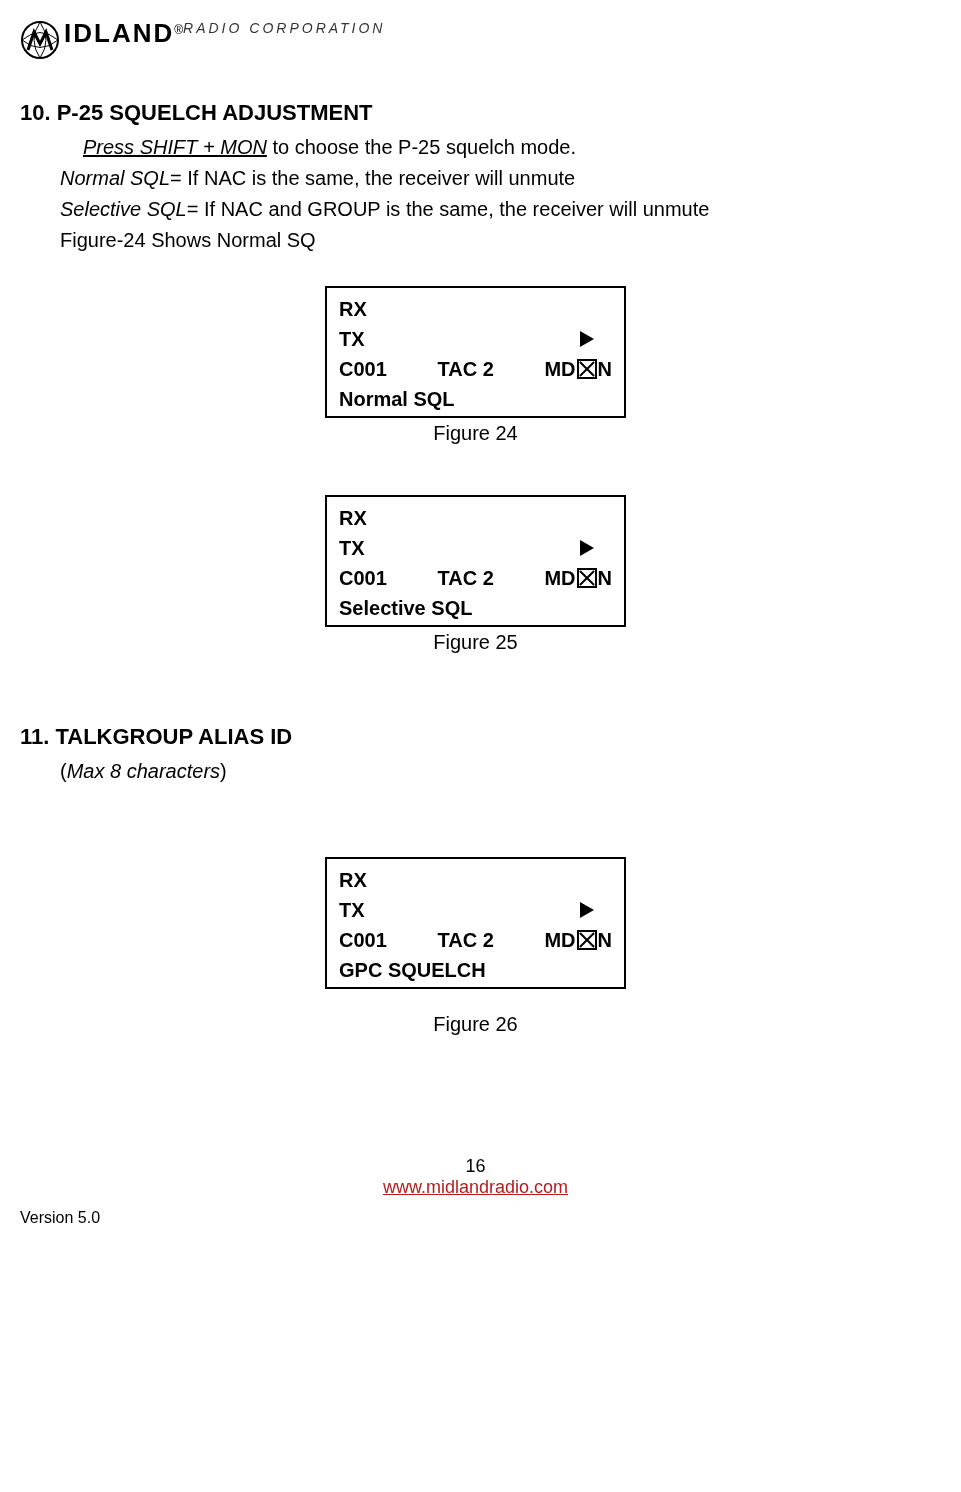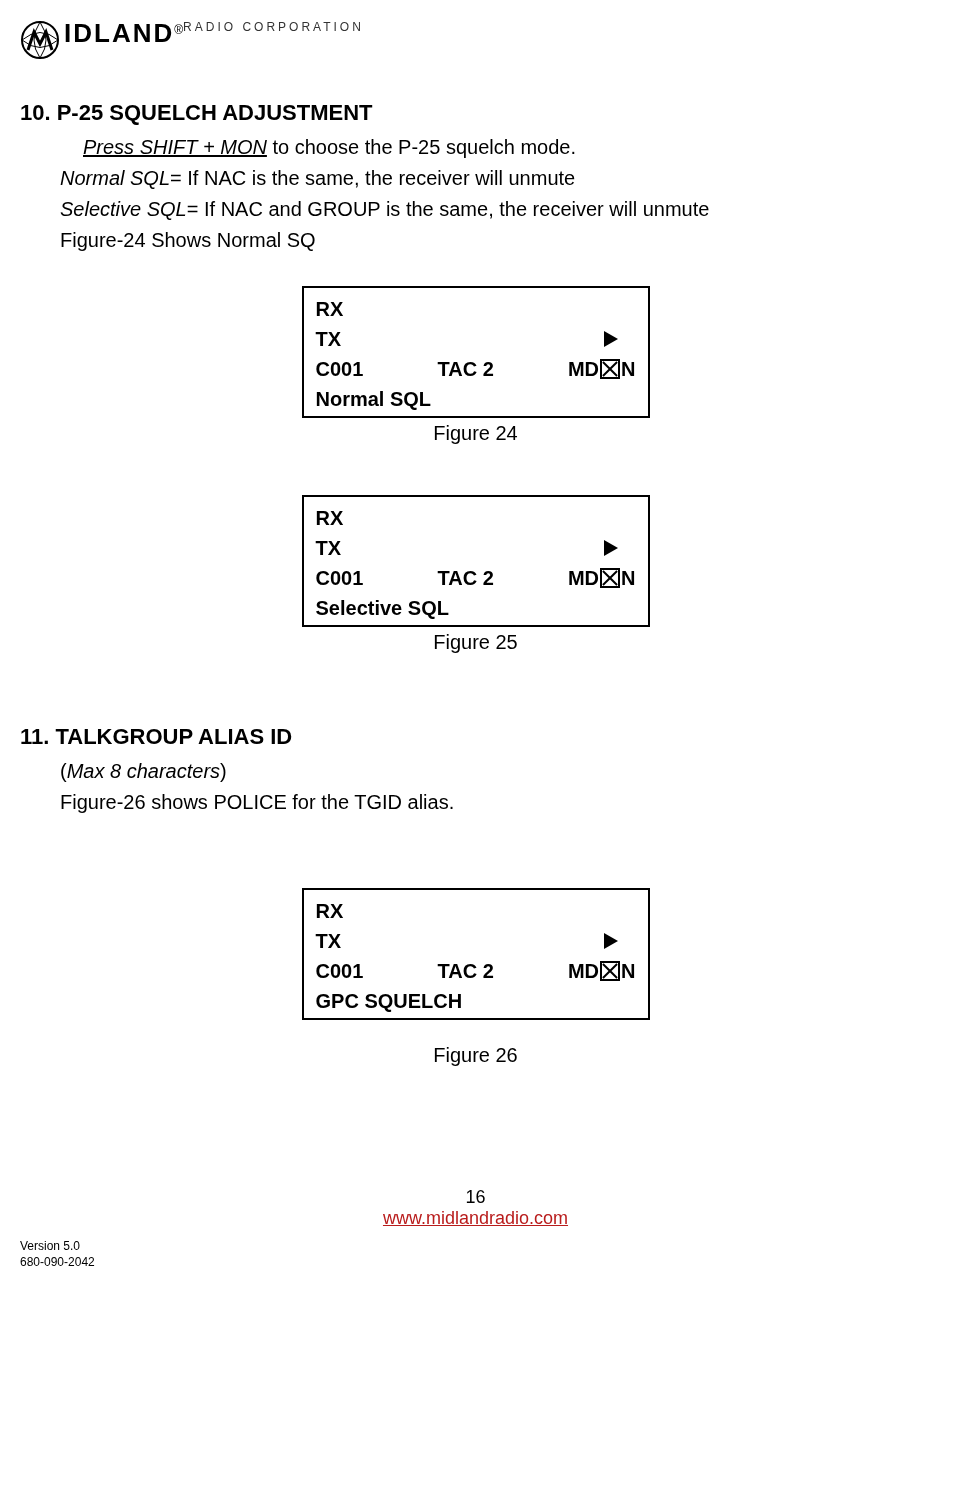--- a/index.html
+++ b/index.html
@@ -17,44 +17,45 @@
     gap: 6px;
     margin-bottom: 40px;
   }
   .logo-text {
     font-weight: bold;
     font-size: 26px;
     letter-spacing: 2px;
     line-height: 1;
   }
   .logo-sub {
-    font-size: 12px;
+    font-size: 14px;
     letter-spacing: 3px;
     color: #333;
+    font-style: italic;
   }
   .section-heading {
     font-weight: bold;
     font-size: 22px;
     margin: 10px 0 6px 0;
   }
   .content-block {
     margin-left: 40px;
     line-height: 1.55;
   }
   .underline-italic {
     text-decoration: underline;
     font-style: italic;
     margin-left: 23px;
   }
   .italic {
     font-style: italic;
   }
   .display-box {
     border: 2px solid #000;
-    width: 348px;
+    width: 301px;
     margin: 30px auto 4px auto;
     padding: 6px 12px 2px 12px;
     font-weight: bold;
     font-size: 20px;
     line-height: 1.5;
     box-sizing: border-box;
   }
   .display-row {
     display: flex;
     justify-content: space-between;
@@ -100,21 +101,21 @@
   .footer {
     text-align: center;
     margin-top: 120px;
     font-size: 18px;
   }
   .footer a {
     color: #b91c1c;
     text-decoration: underline;
   }
   .version {
-    font-size: 12px;
+    font-size: 16px;
     margin-top: 10px;
     line-height: 1.3;
   }
   .logo-svg {
     width: 40px;
     height: 40px;
   }
   .logo-group { display: flex; align-items: flex-start; gap: 4px; }
   .logo-stack { display: flex; flex-direction: row; }
   .reg { font-size: 12px; vertical-align: super;}
@@ -193,21 +194,20 @@
 </div>
 <div class="caption">Figure 25</div>
 
 <div style="height:50px"></div>
 
 <div class="section-heading">11. TALKGROUP ALIAS ID</div>
 <div class="content-block">
   <div>
     <span> (</span><span class="italic">Max 8 characters</span><span>)</span>
   </div>
-  <div>Figure-26 shows POLICE for the TGID alias.</div>
 </div>
 
 <div class="display-box" style="margin-top:70px">
   <div>RX</div>
   <div class="display-row">
     <span>TX</span>
     <span class="tri-icon"></span>
   </div>
   <div class="display-row">
     <span>C001</span>
@@ -222,14 +222,13 @@
 </div>
 <div style="height:20px"></div>
 <div class="caption">Figure 26</div>
 
 <div class="footer">
   <div>16</div>
   <a href="#">www.midlandradio.com</a>
 </div>
 <div class="version">
   <div>Version 5.0</div>
-  <div>680-090-2042</div>
 </div>
 
 </body></html>

